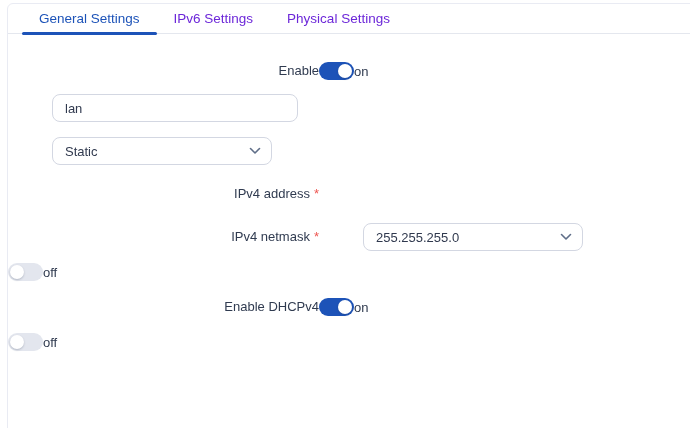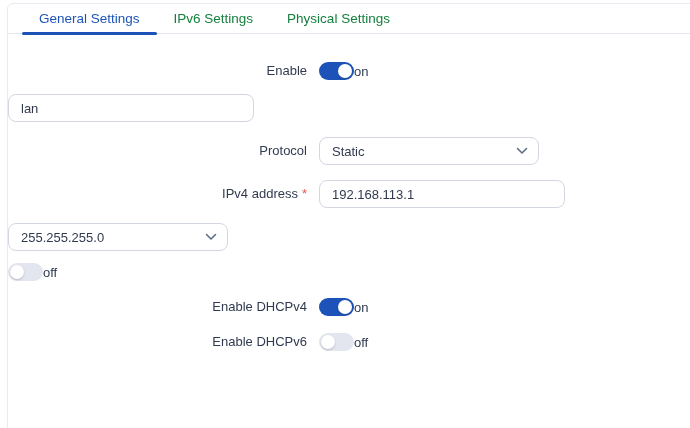--- a/index.html
+++ b/index.html
@@ -25,21 +25,21 @@
     height: 30px;
     border-bottom: 1px solid #e4e7ee;
     padding-left: 14px;
   }
   .tab {
     position: relative;
     display: flex;
     align-items: center;
     padding: 0 17px;
     font-size: 13.5px;
-    color: #15803d;
+    color: #6d28d9;
     cursor: pointer;
     white-space: nowrap;
   }
   .tab.active { color: #1d53b8; }
   .tab.active::after {
     content: "";
     position: absolute;
     left: 0; right: 0; bottom: -2px;
     height: 3px;
     background: #1d53b8;
@@ -50,34 +50,33 @@
   .row {
     display: flex;
     align-items: center;
   }
   .row-input { height: 28px; margin-bottom: 15px; }
   .row-input.tight { margin-bottom: 12px; }
   .row-toggle { height: 18px; margin-bottom: 17px; }
   .row-toggle.first { margin-bottom: 14px; }
   .lbl {
     width: 311px;
-    padding-right: 12px;
     text-align: right;
     font-size: 13px;
     color: #303b50;
     white-space: nowrap;
     flex: none;
     line-height: 1.2;
   }
   .req {
     color: #ee5550;
     margin-left: 4px;
     font-size: 13px;
   }
-  .control { flex: none; position: relative; }
+  .control { flex: none; position: relative; margin-left: 44px; }
   input.txt {
     width: 246px; height: 28px;
     border: 1px solid #d3d7e2;
     border-radius: 8px;
     padding: 0 12px;
     font-size: 13px;
     font-family: "Liberation Sans", sans-serif;
     color: #30394e;
     background: #ffffff;
     outline: none;
@@ -147,41 +146,40 @@
       <span class="state">on</span>
     </div>
 
     <div class="row row-input">
       <div class="control">
         <input class="txt" type="text" value="lan" style="">
       </div>
     </div>
 
     <div class="row row-input">
-      <div class="lbl">Protocol</div>
       <div class="control">
         <div class="select">
           <span>Static</span>
           <svg class="chev" viewBox="0 0 12 8">
             <path d="M1.5 1.5 L6 6 L10.5 1.5" fill="none" stroke="#5f6e88" stroke-width="1.6" stroke-linecap="round" stroke-linejoin="round"></path>
           </svg>
         </div>
       </div>
     </div>
 
     <div class="row row-input">
       <div class="lbl">
         <span>IPv4 address</span><span class="req">*</span>
       </div>
-      <div class="control">
-        <input class="txt" type="text" value="192.168.113.1" style="">
-      </div>
     </div>
 
     <div class="row row-input tight">
+      <div class="lbl">
+        <span>IPv4 netmask</span><span class="req">*</span>
+      </div>
       <div class="control">
         <div class="select">
           <span>255.255.255.0</span>
           <svg class="chev" viewBox="0 0 12 8">
             <path d="M1.5 1.5 L6 6 L10.5 1.5" fill="none" stroke="#5f6e88" stroke-width="1.6" stroke-linecap="round" stroke-linejoin="round"></path>
           </svg>
         </div>
       </div>
     </div>
 
@@ -194,21 +192,20 @@
 
     <div class="row row-toggle">
       <div class="lbl">Enable DHCPv4</div>
       <div class="toggle on">
         <div class="knob"></div>
       </div>
       <span class="state">on</span>
     </div>
 
     <div class="row row-toggle">
-      <div class="lbl">Enable DHCPv6</div>
       <div class="toggle off">
         <div class="knob"></div>
       </div>
       <span class="state">off</span>
     </div>
 
   </div>
 </div>
 
 </body></html>

